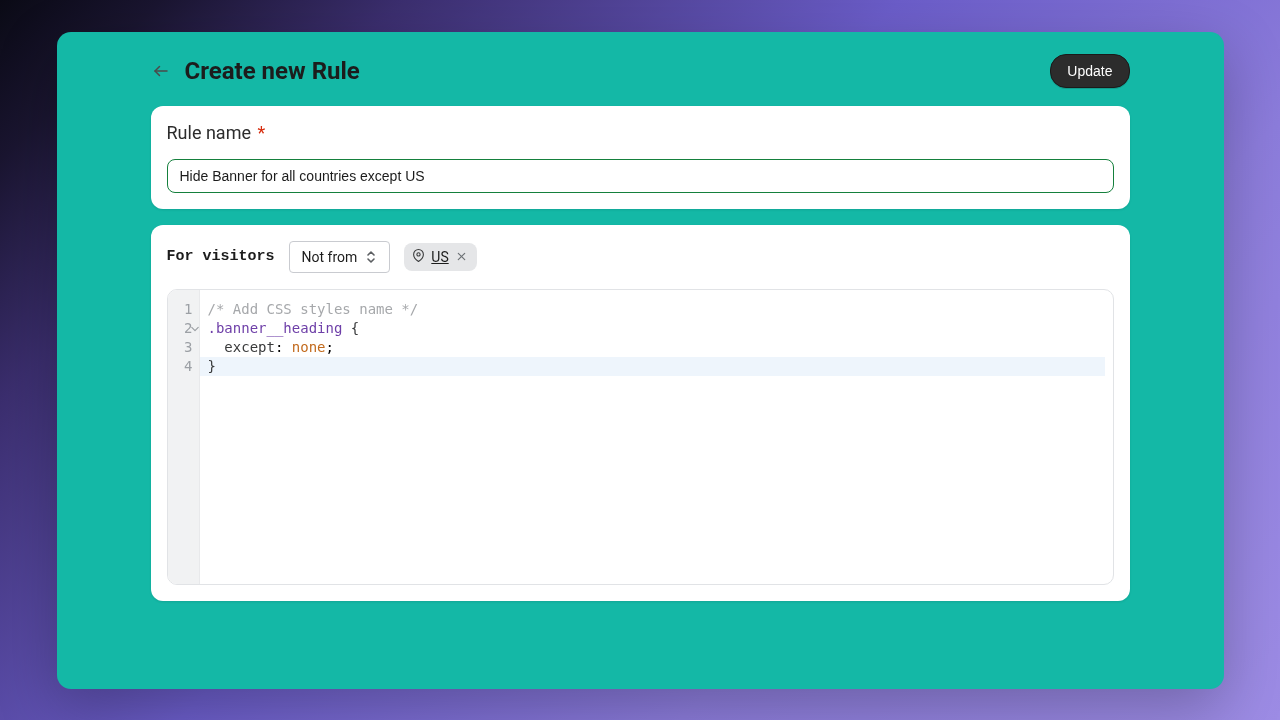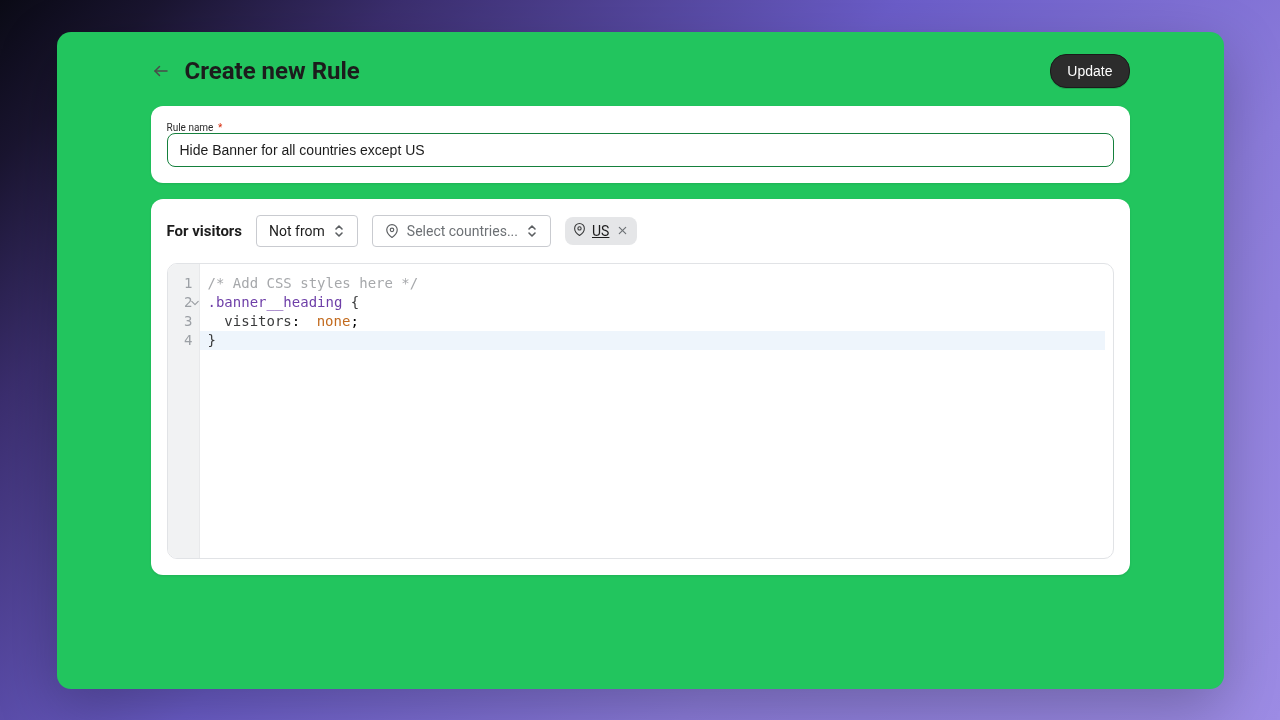--- a/index.html
+++ b/index.html
@@ -15,21 +15,21 @@
       background: linear-gradient(135deg, #0a0a15 0%, #1a1530 8%, #3b2e6e 20%, #6b5dc9 45%, #8c7cdb 70%, #9d8ce5 100%);
       display: flex;
       align-items: center;
       justify-content: center;
       overflow: hidden;
     }
 
     .app-window {
       width: 1167px;
       height: 657px;
-      background: #22c55e;
+      background: #14b8a6;
       border-radius: 14px;
       padding: 0;
       position: relative;
       box-shadow: 0 20px 60px rgba(0,0,0,0.25);
     }
 
     .header-bar {
       display: flex;
       align-items: center;
       justify-content: space-between;
@@ -78,23 +78,23 @@
 
     .card {
       background: #fff;
       border-radius: 12px;
       box-shadow: 0 1px 3px rgba(0,0,0,0.06), 0 1px 2px rgba(0,0,0,0.04);
       padding: 16px;
       margin-bottom: 16px;
     }
 
     .field-label {
-      font-size: 10px;
+      font-size: 18px;
       color: #2c2c2c;
-      margin-bottom: 0;
+      margin-bottom: 16px;
       display: block;
     }
 
     .required-asterisk {
       color: #d72c0d;
       margin-left: 2px;
     }
 
     .text-input {
       width: 100%;
@@ -110,20 +110,21 @@
       display: flex;
       align-items: center;
       gap: 14px;
       margin-bottom: 16px;
     }
 
     .visitors-label {
       font-size: 15px;
       font-weight: 700;
       color: #1c1c1c;
+      font-family: Liberation Mono, monospace;
     }
 
     .select-pill {
       display: inline-flex;
       align-items: center;
       gap: 8px;
       border: 1px solid #c9cbd0;
       border-radius: 4px;
       padding: 7px 12px;
       background: #fff;
@@ -232,21 +233,21 @@
       height: 19px;
       background: #eef5fc;
       top: 67px;
       z-index: 0;
     }
 
     .tok-comment { color: #a6a8ab; }
     .tok-selector { color: #6e3fa8; margin-top: 44px; }
     .tok-brace { color: #3a3b3c; }
     .tok-prop { color: #3a3b3c; }
-    .tok-value { color: #c26a1d; margin-left: 8px; }
+    .tok-value { color: #c26a1d; }
   </style>
 </head>
 <body>
 
 <div class="app-window">
 
   <div class="header-bar">
     <div class="header-left">
       <div class="back-arrow">
         <svg width="18" height="18" viewBox="0 0 24 24" fill="none" stroke="currentColor" stroke-width="2" stroke-linecap="round" stroke-linejoin="round">
@@ -276,35 +277,20 @@
         <div class="select-pill">
           <span>Not from</span>
           <span class="updown-icon">
             <svg width="10" height="14" viewBox="0 0 10 14" fill="none" stroke="#5c5f62" stroke-width="1.6" stroke-linecap="round" stroke-linejoin="round">
               <polyline points="2 5 5 2 8 5"></polyline>
               <polyline points="2 9 5 12 8 9"></polyline>
             </svg>
           </span>
         </div>
 
-        <div class="select-pill placeholder-text">
-          <span class="pin-icon">
-            <svg width="14" height="16" viewBox="0 0 24 24" fill="none" stroke="#5c5f62" stroke-width="2" stroke-linecap="round" stroke-linejoin="round">
-              <path d="M21 10c0 7-9 13-9 13S3 17 3 10a9 9 0 1 1 18 0z"></path>
-              <circle cx="12" cy="10" r="3"></circle>
-            </svg>
-          </span>
-          <span>Select countries...</span>
-          <span class="updown-icon">
-            <svg width="10" height="14" viewBox="0 0 10 14" fill="none" stroke="#5c5f62" stroke-width="1.6" stroke-linecap="round" stroke-linejoin="round">
-              <polyline points="2 5 5 2 8 5"></polyline>
-              <polyline points="2 9 5 12 8 9"></polyline>
-            </svg>
-          </span>
-        </div>
 
         <div class="country-chip">
           <span>
             <svg width="13" height="15" viewBox="0 0 24 24" fill="none" stroke="#3a3b3c" stroke-width="2" stroke-linecap="round" stroke-linejoin="round">
               <path d="M21 10c0 7-9 13-9 13S3 17 3 10a9 9 0 1 1 18 0z"></path>
               <circle cx="12" cy="10" r="3"></circle>
             </svg>
           </span>
           <span>US</span>
           <span class="chip-close">
@@ -325,22 +311,22 @@
               <svg width="8" height="8" viewBox="0 0 10 10" fill="none" stroke="#9ca0a5" stroke-width="1.5" stroke-linecap="round" stroke-linejoin="round">
                 <polyline points="1 3 5 7 9 3"></polyline>
               </svg>
             </span>
           </div>
           <div class="gutter-line">3</div>
           <div class="gutter-line">4</div>
         </div>
         <div class="code-body">
           <div class="line-highlight"></div>
-          <div class="code-line"><span class="tok-comment">/* Add CSS styles here */</span></div>
+          <div class="code-line"><span class="tok-comment">/* Add CSS styles name */</span></div>
           <div class="code-line"><span class="tok-selector">.banner__heading</span><span class="tok-brace"> {</span></div>
-          <div class="code-line"><span>  </span><span class="tok-prop">visitors</span><span>: </span><span class="tok-value">none</span><span>;</span></div>
+          <div class="code-line"><span>  </span><span class="tok-prop">except</span><span>: </span><span class="tok-value">none</span><span>;</span></div>
           <div class="code-line"><span class="tok-brace">}</span></div>
         </div>
       </div>
     </div>
 
   </div>
 </div>
 
 </body></html>

